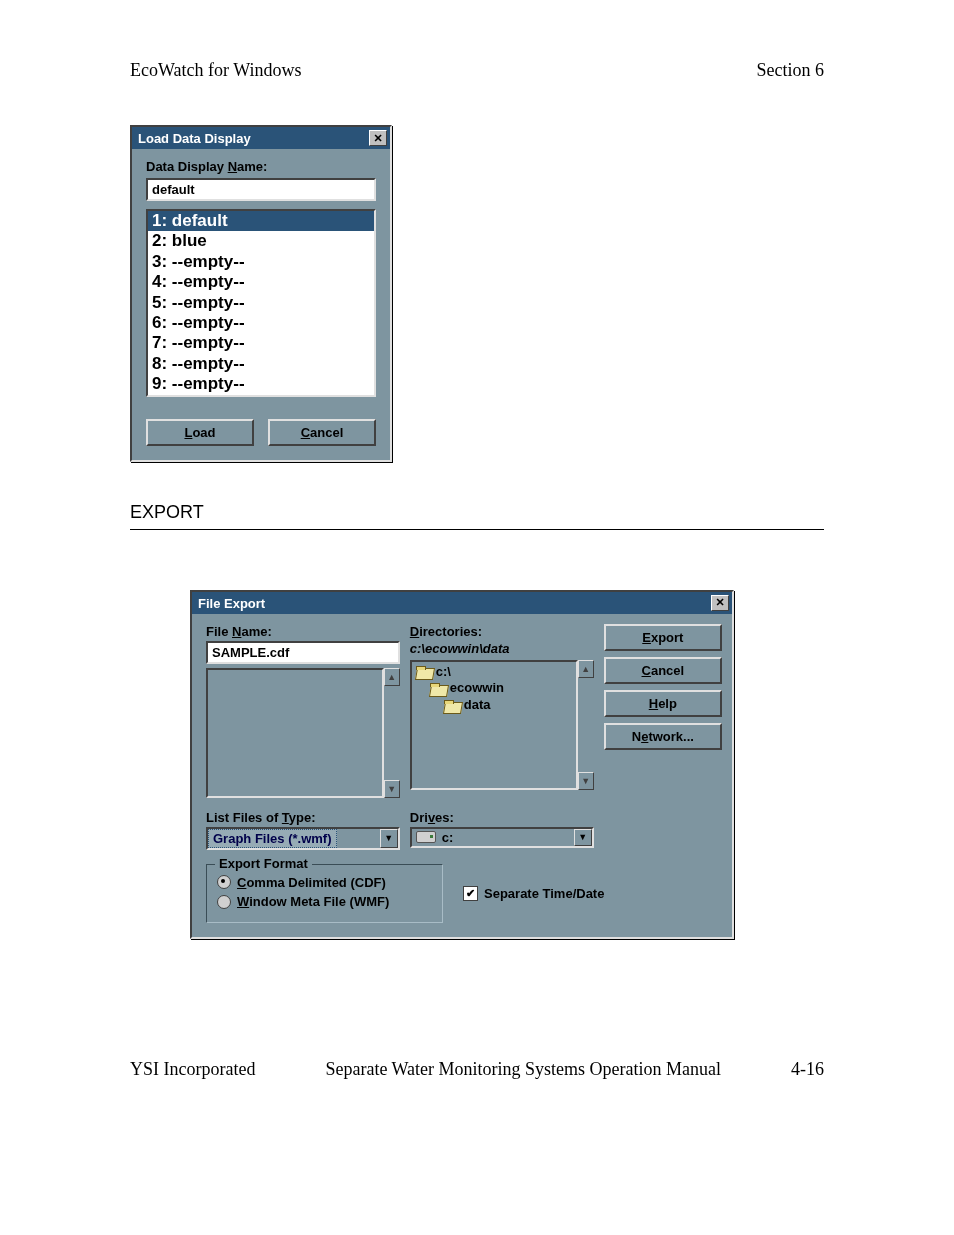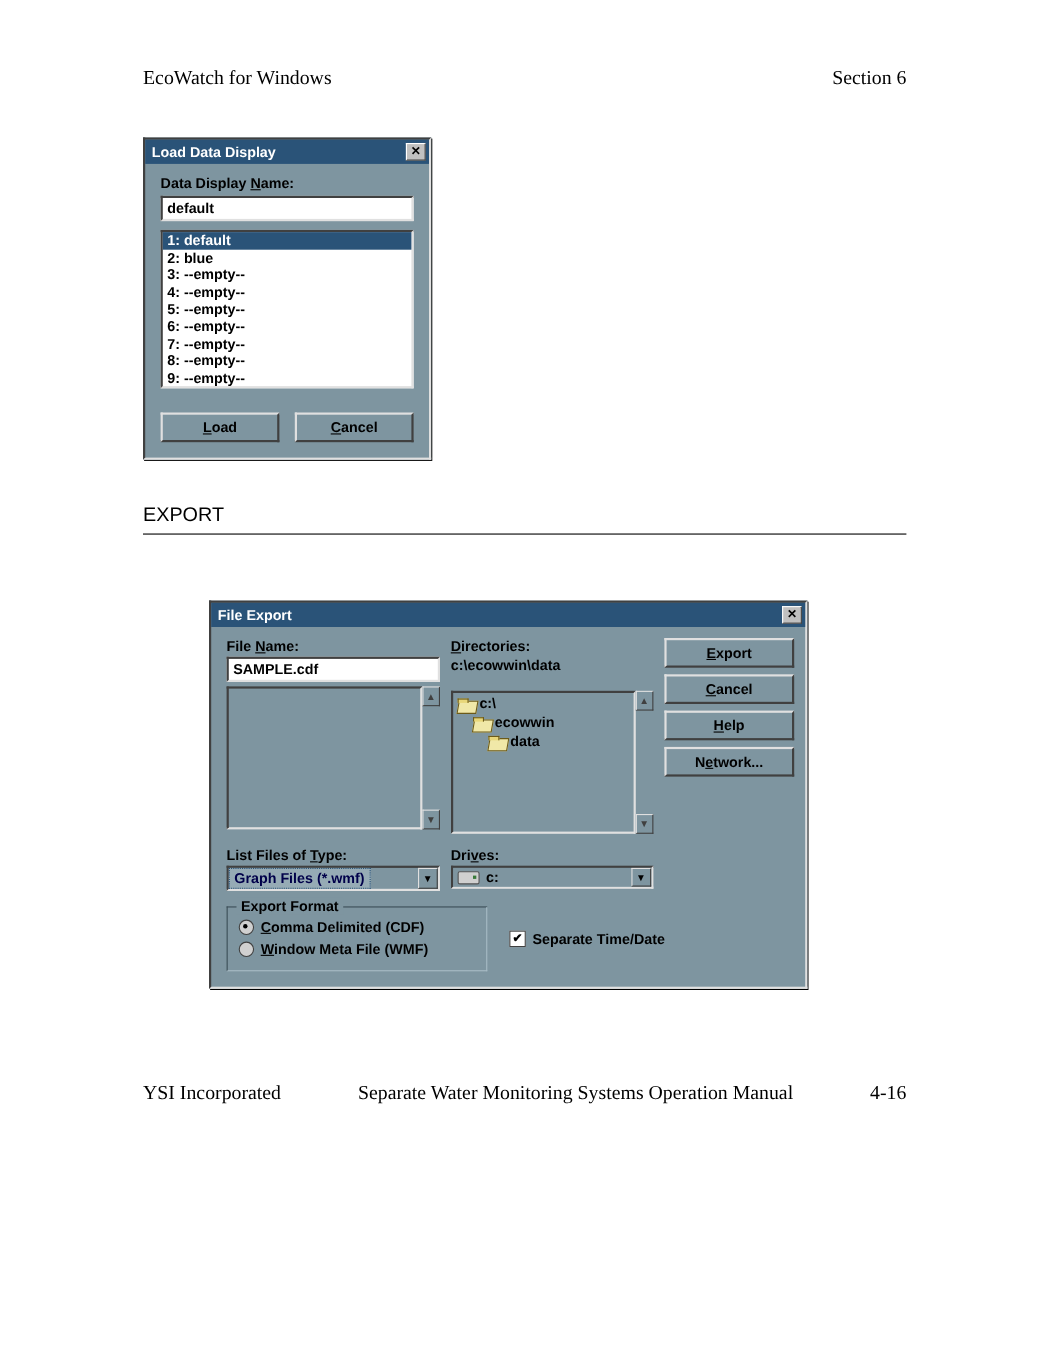--- a/index.html
+++ b/index.html
@@ -23,21 +23,21 @@
     margin-top: 40px;
     margin-bottom: 6px;
   }
   .section-underline {
     border-bottom: 1.5px solid #000;
     margin-bottom: 60px;
   }
   .page-footer {
     display: flex;
     justify-content: space-between;
-    margin-top: 84px;
+    margin-top: 120px;
   }
 
   
   .dlg {
     font-family: "Trebuchet MS", Tahoma, sans-serif;
     font-size: 13px;
     border: 2px solid #404040;
     border-right-color: #e0e0e0;
     border-bottom-color: #e0e0e0;
     box-shadow: 1px 1px 0 #000;
@@ -110,21 +110,21 @@
     margin-top: 8px;
     padding: 0;
     background: #fff;
     border: 2px solid #404040;
     border-right-color: #e0e0e0;
     border-bottom-color: #e0e0e0;
   }
   .dlg-load .listbox .item {
     padding: 0 4px;
     font-weight: bold;
-    font-size: 13px;
+    font-size: 17px;
     color: #000;
     line-height: 1.2;
   }
   .dlg-load .listbox .item.selected {
     background: #2a5378;
     color: #fff;
   }
   .dlg-load .btn-row {
     display: flex;
     gap: 14px;
@@ -164,21 +164,21 @@
     border:1px solid #e0e0e0;
     border-right-color:#404040;
     border-bottom-color:#404040;
     height:16px;
     font-size:9px;
     color:#404040;
     display:flex;align-items:center;justify-content:center;
   }
 
   .dirlabel{ margin-bottom:2px; }
-  .dirpath{ font-weight:bold; margin-bottom:16px; }
+  .dirpath{ font-weight:bold; margin-bottom:4px;font-style:italic; }
   .dirtree{
     height:130px;
     display:flex;
   }
   .dirtree-inner{
     flex:1;
     background:#7e95a0;
     border:2px solid #404040;
     border-right-color:#e0e0e0;
     border-bottom-color:#e0e0e0;

